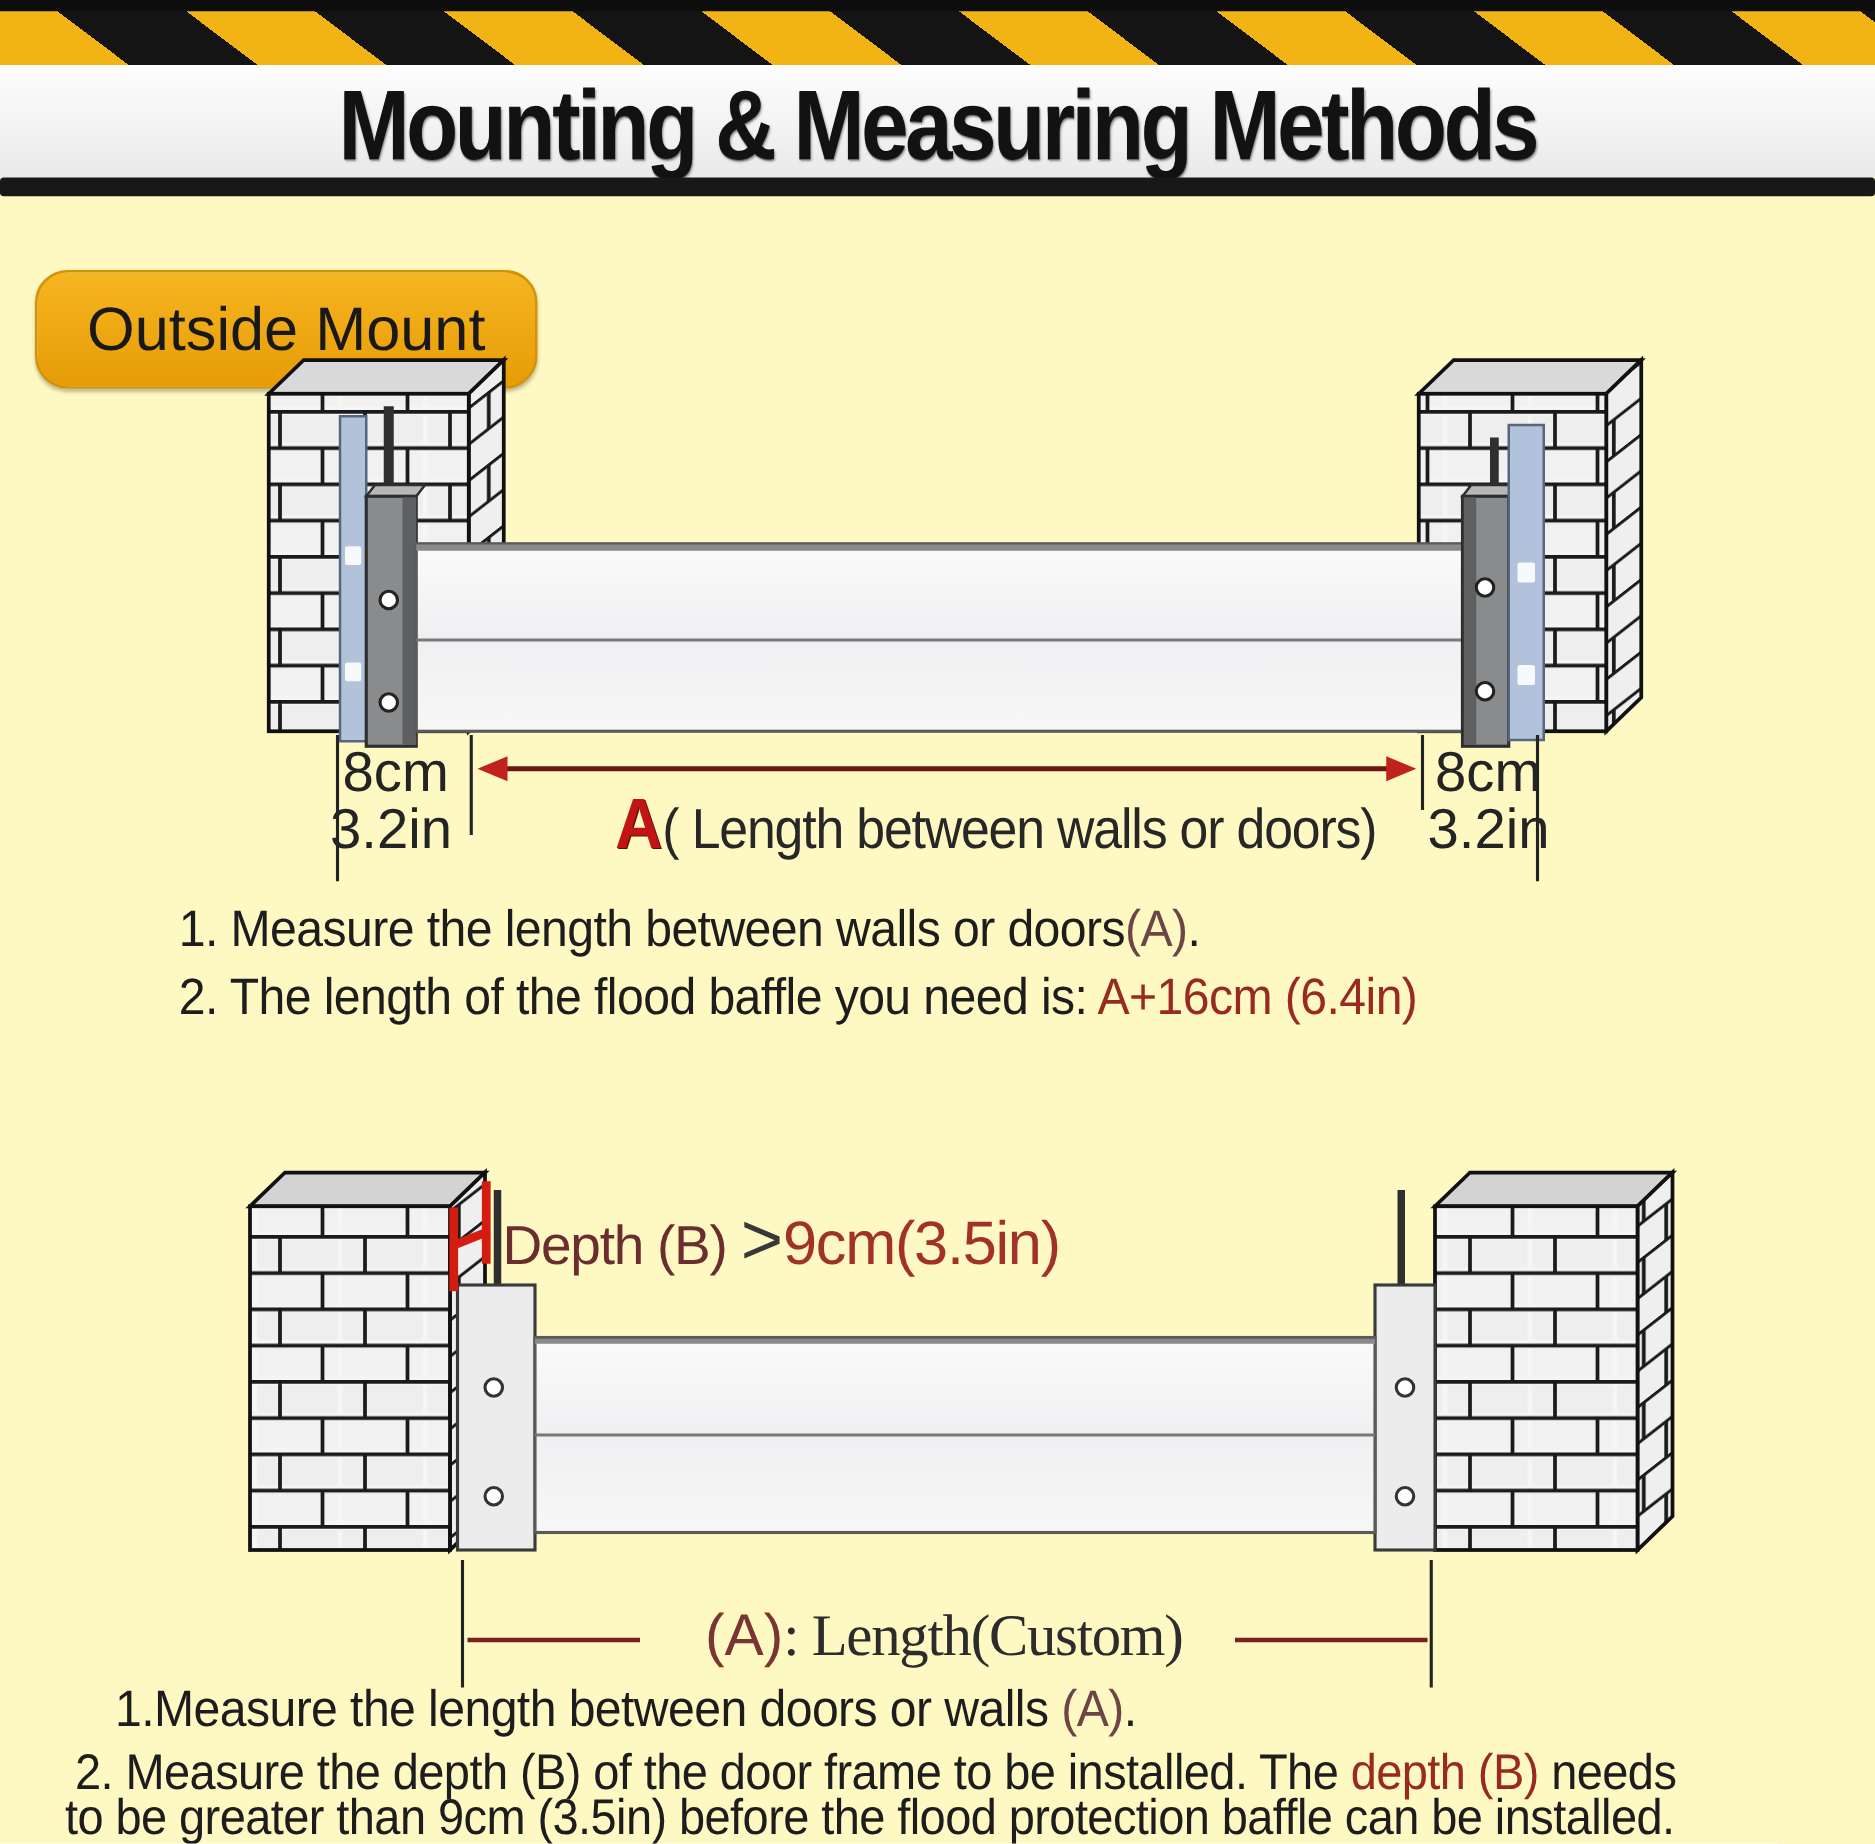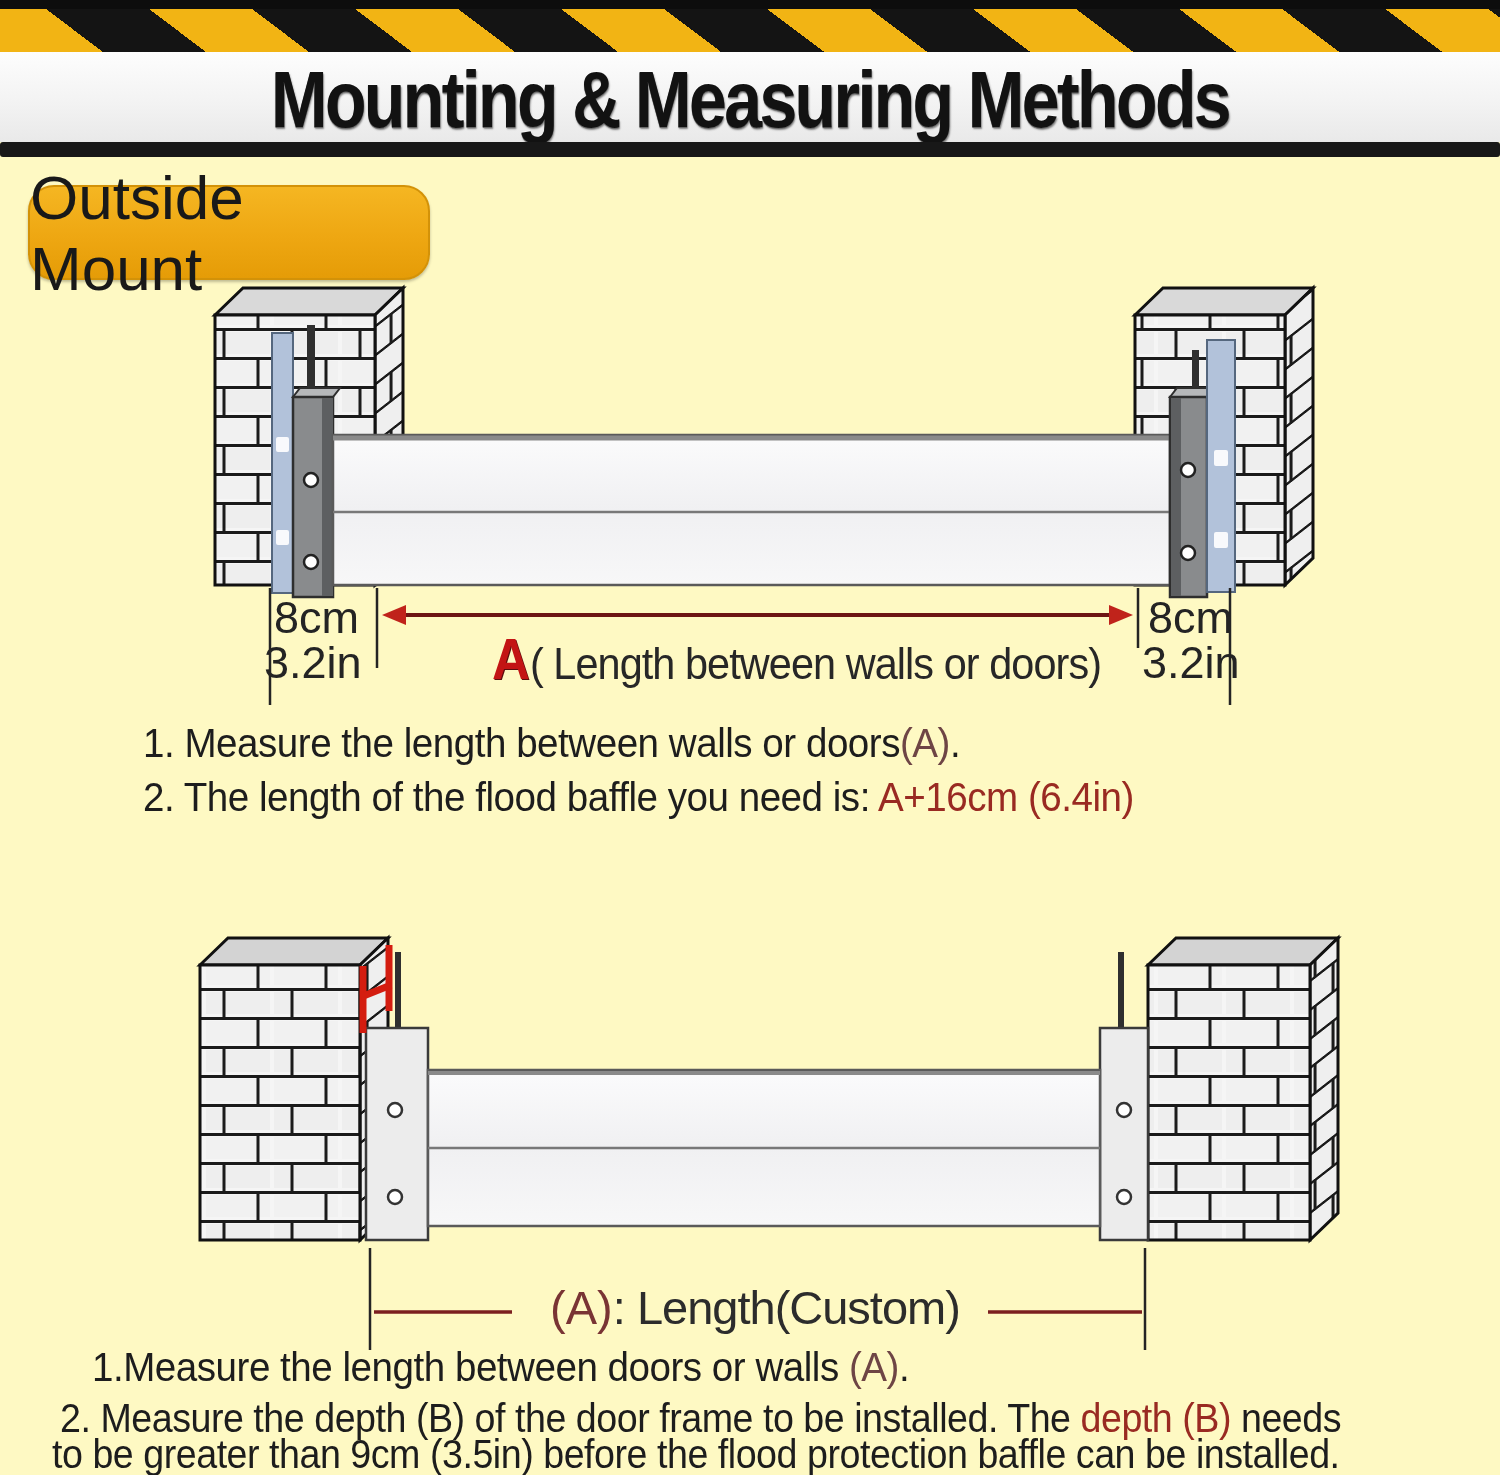--- a/index.html
+++ b/index.html
@@ -15,42 +15,42 @@
   #page-title{top:58px;left:0;width:1500px;height:84px;line-height:84px;text-align:center;
     font-size:79px;font-weight:bold;letter-spacing:-3px;color:#121212;
     transform:scaleX(.86);transform-origin:center;
     text-shadow:0 1px 0 #6a6a6a,1px 2px 2px rgba(0,0,0,.45),0 -1px 0 rgba(255,255,255,.5);}
   #title-bar{top:142px;left:0;width:1500px;height:15px;background:#181818;border-radius:3px;}
   
   .badge{width:398px;height:91px;border-radius:26px;
     background:linear-gradient(180deg,#f5b622 0%,#eea712 55%,#e59c07 100%);
     border:2px solid #d39208;box-shadow:0 2px 3px rgba(0,0,0,.25);
     display:flex;align-items:center;justify-content:center;
-    font-size:62px;color:#191919;letter-spacing:0;}
+    font-size:49px;color:#191919;letter-spacing:0;margin-top:31px;}
   #badge-outside{top:185px;left:28px;}
   #badge-inside{top:838px;left:28px;}
   
   .dimtxt{font-size:45px;color:#242424;line-height:1;}
   .note{white-space:nowrap;}
   #out-a-label{top:626px;left:492px;white-space:nowrap;transform:scaleX(.92);transform-origin:left;}
   #out-a-label .bigA{font-size:57px;font-weight:bold;color:#c31414;text-shadow:1px 1px 0 #5a0d0d;}
   #out-a-label .resttxt{font-size:45px;color:#272727;letter-spacing:-1px;}
   .step{font-size:41px;color:#1d1d1d;letter-spacing:-.5px;white-space:nowrap;
         transform:scaleX(.94);transform-origin:left;}
   #out-step1{top:720px;left:143px;}
   #out-step2{top:774px;left:143px;}
   .a-dim{color:#6e4545;}
   .redtxt{color:#992a22;}
   #in-depth-note{top:958px;left:402px;white-space:nowrap;}
   #in-depth-note .dlabel{font-size:44px;color:#6b2d2d;letter-spacing:-1px;}
   #in-depth-note .dgt{font-size:58px;color:#383838;}
   #in-depth-note .dval{font-size:49px;color:#a23228;letter-spacing:-1px;}
   #in-span-label{top:1280px;left:450px;width:610px;text-align:center;white-space:nowrap;font-size:47px;}
   #in-span-label .aPart{color:#793434;}
-  #in-span-label .restPart{color:#2c2c2c;letter-spacing:-1px;}
+  #in-span-label .restPart{color:#2c2c2c;letter-spacing:-1px;font-family:Liberation Serif, serif;}
   #in-step1{top:1344px;left:92px;}
   #in-step2a{top:1396px;left:60px;font-size:40px;}
   #in-step2b{top:1432px;left:52px;font-size:40px;}
   svg{display:block;}
 </style>
 </head>
 <body>
 
 <div id="page">
 
@@ -220,20 +220,23 @@
     </g>
 
     <g>
       <path d="M370 318 V420" stroke="#242424" stroke-width="2.5"></path>
       <path d="M1145 318 V420" stroke="#242424" stroke-width="2.5"></path>
       <path d="M374 382 H512" stroke="#7b1f1f" stroke-width="3.5"></path>
       <path d="M988 382 H1142" stroke="#7b1f1f" stroke-width="3.5"></path>
     </g>
   </svg>
 
+  <div class="abs note" id="in-depth-note">
+    <span class="dlabel">Depth (B) </span><span class="dgt">&gt;</span><span class="dval">9cm(3.5in)</span>
+  </div>
   <div class="abs note" id="in-span-label">
     <span class="aPart">(A)</span><span class="restPart">: Length(Custom)</span>
   </div>
 
   <div class="abs step" id="in-step1">
     <span>1.Measure the length between doors or walls </span><span class="a-dim">(A)</span><span>.</span>
   </div>
   <div class="abs step" id="in-step2a">
     <span>2. Measure the depth (B) of the door frame to be installed. The </span><span class="redtxt">depth (B)</span><span> needs</span>
   </div>

